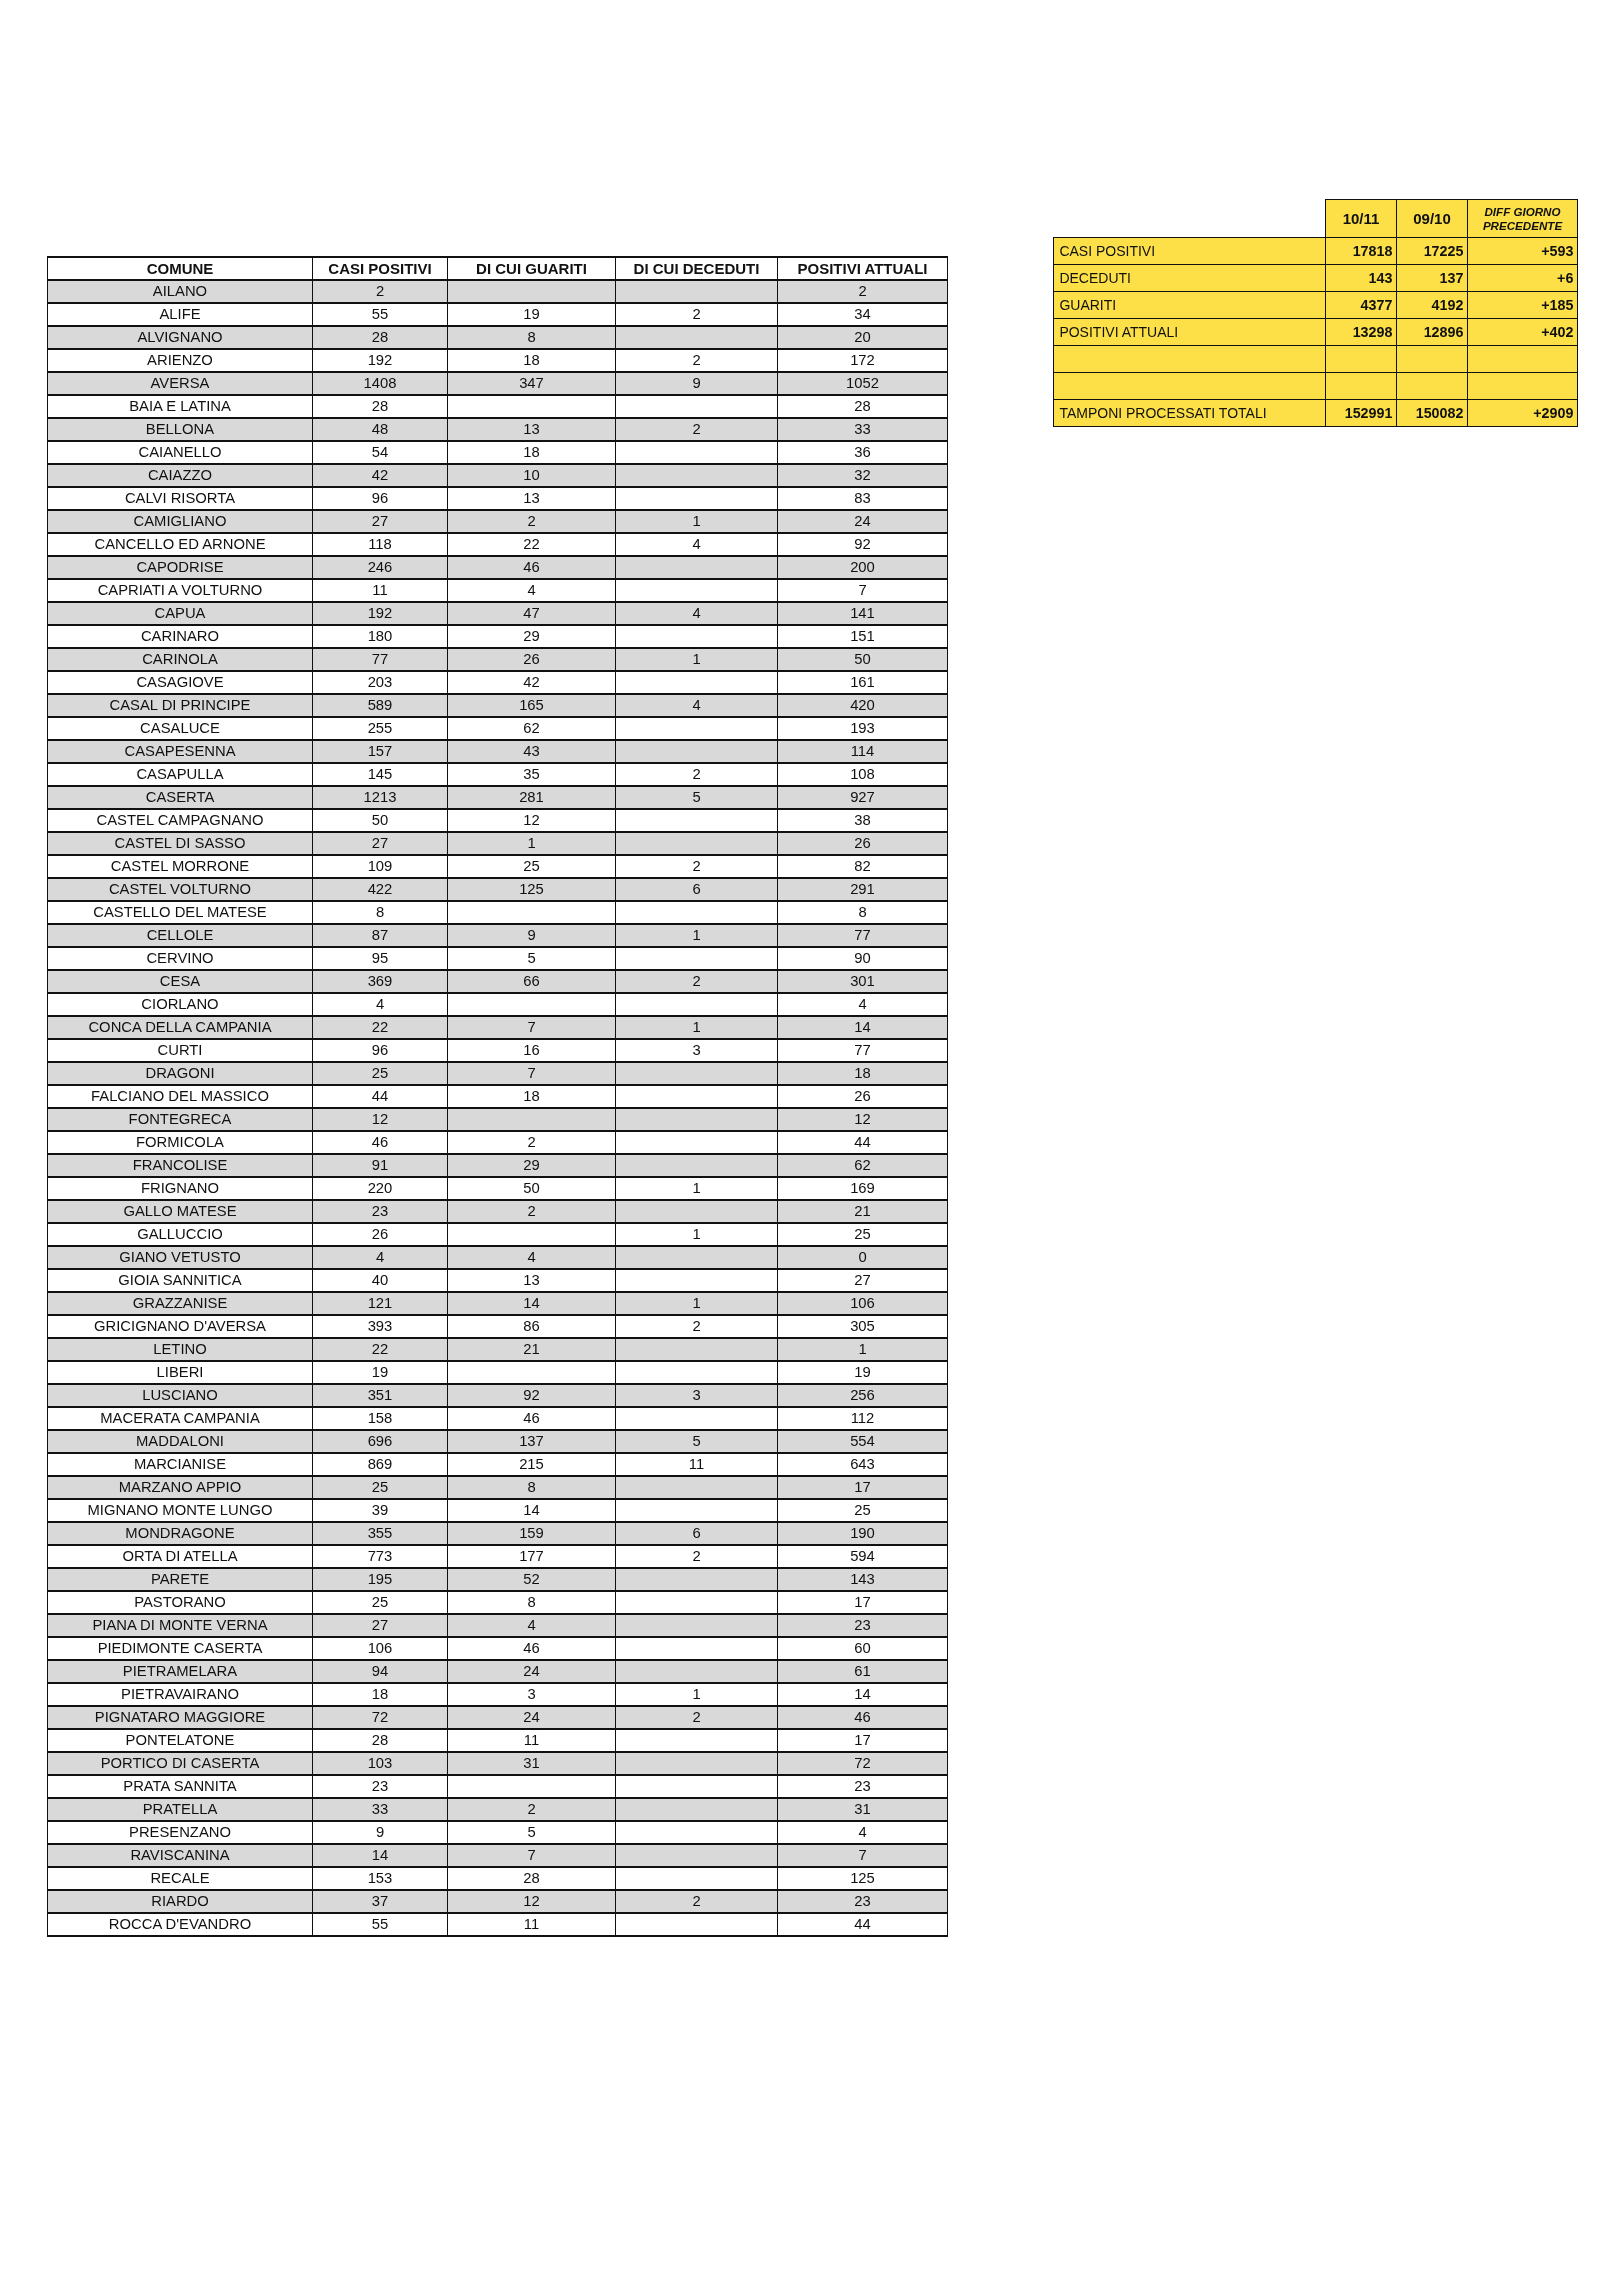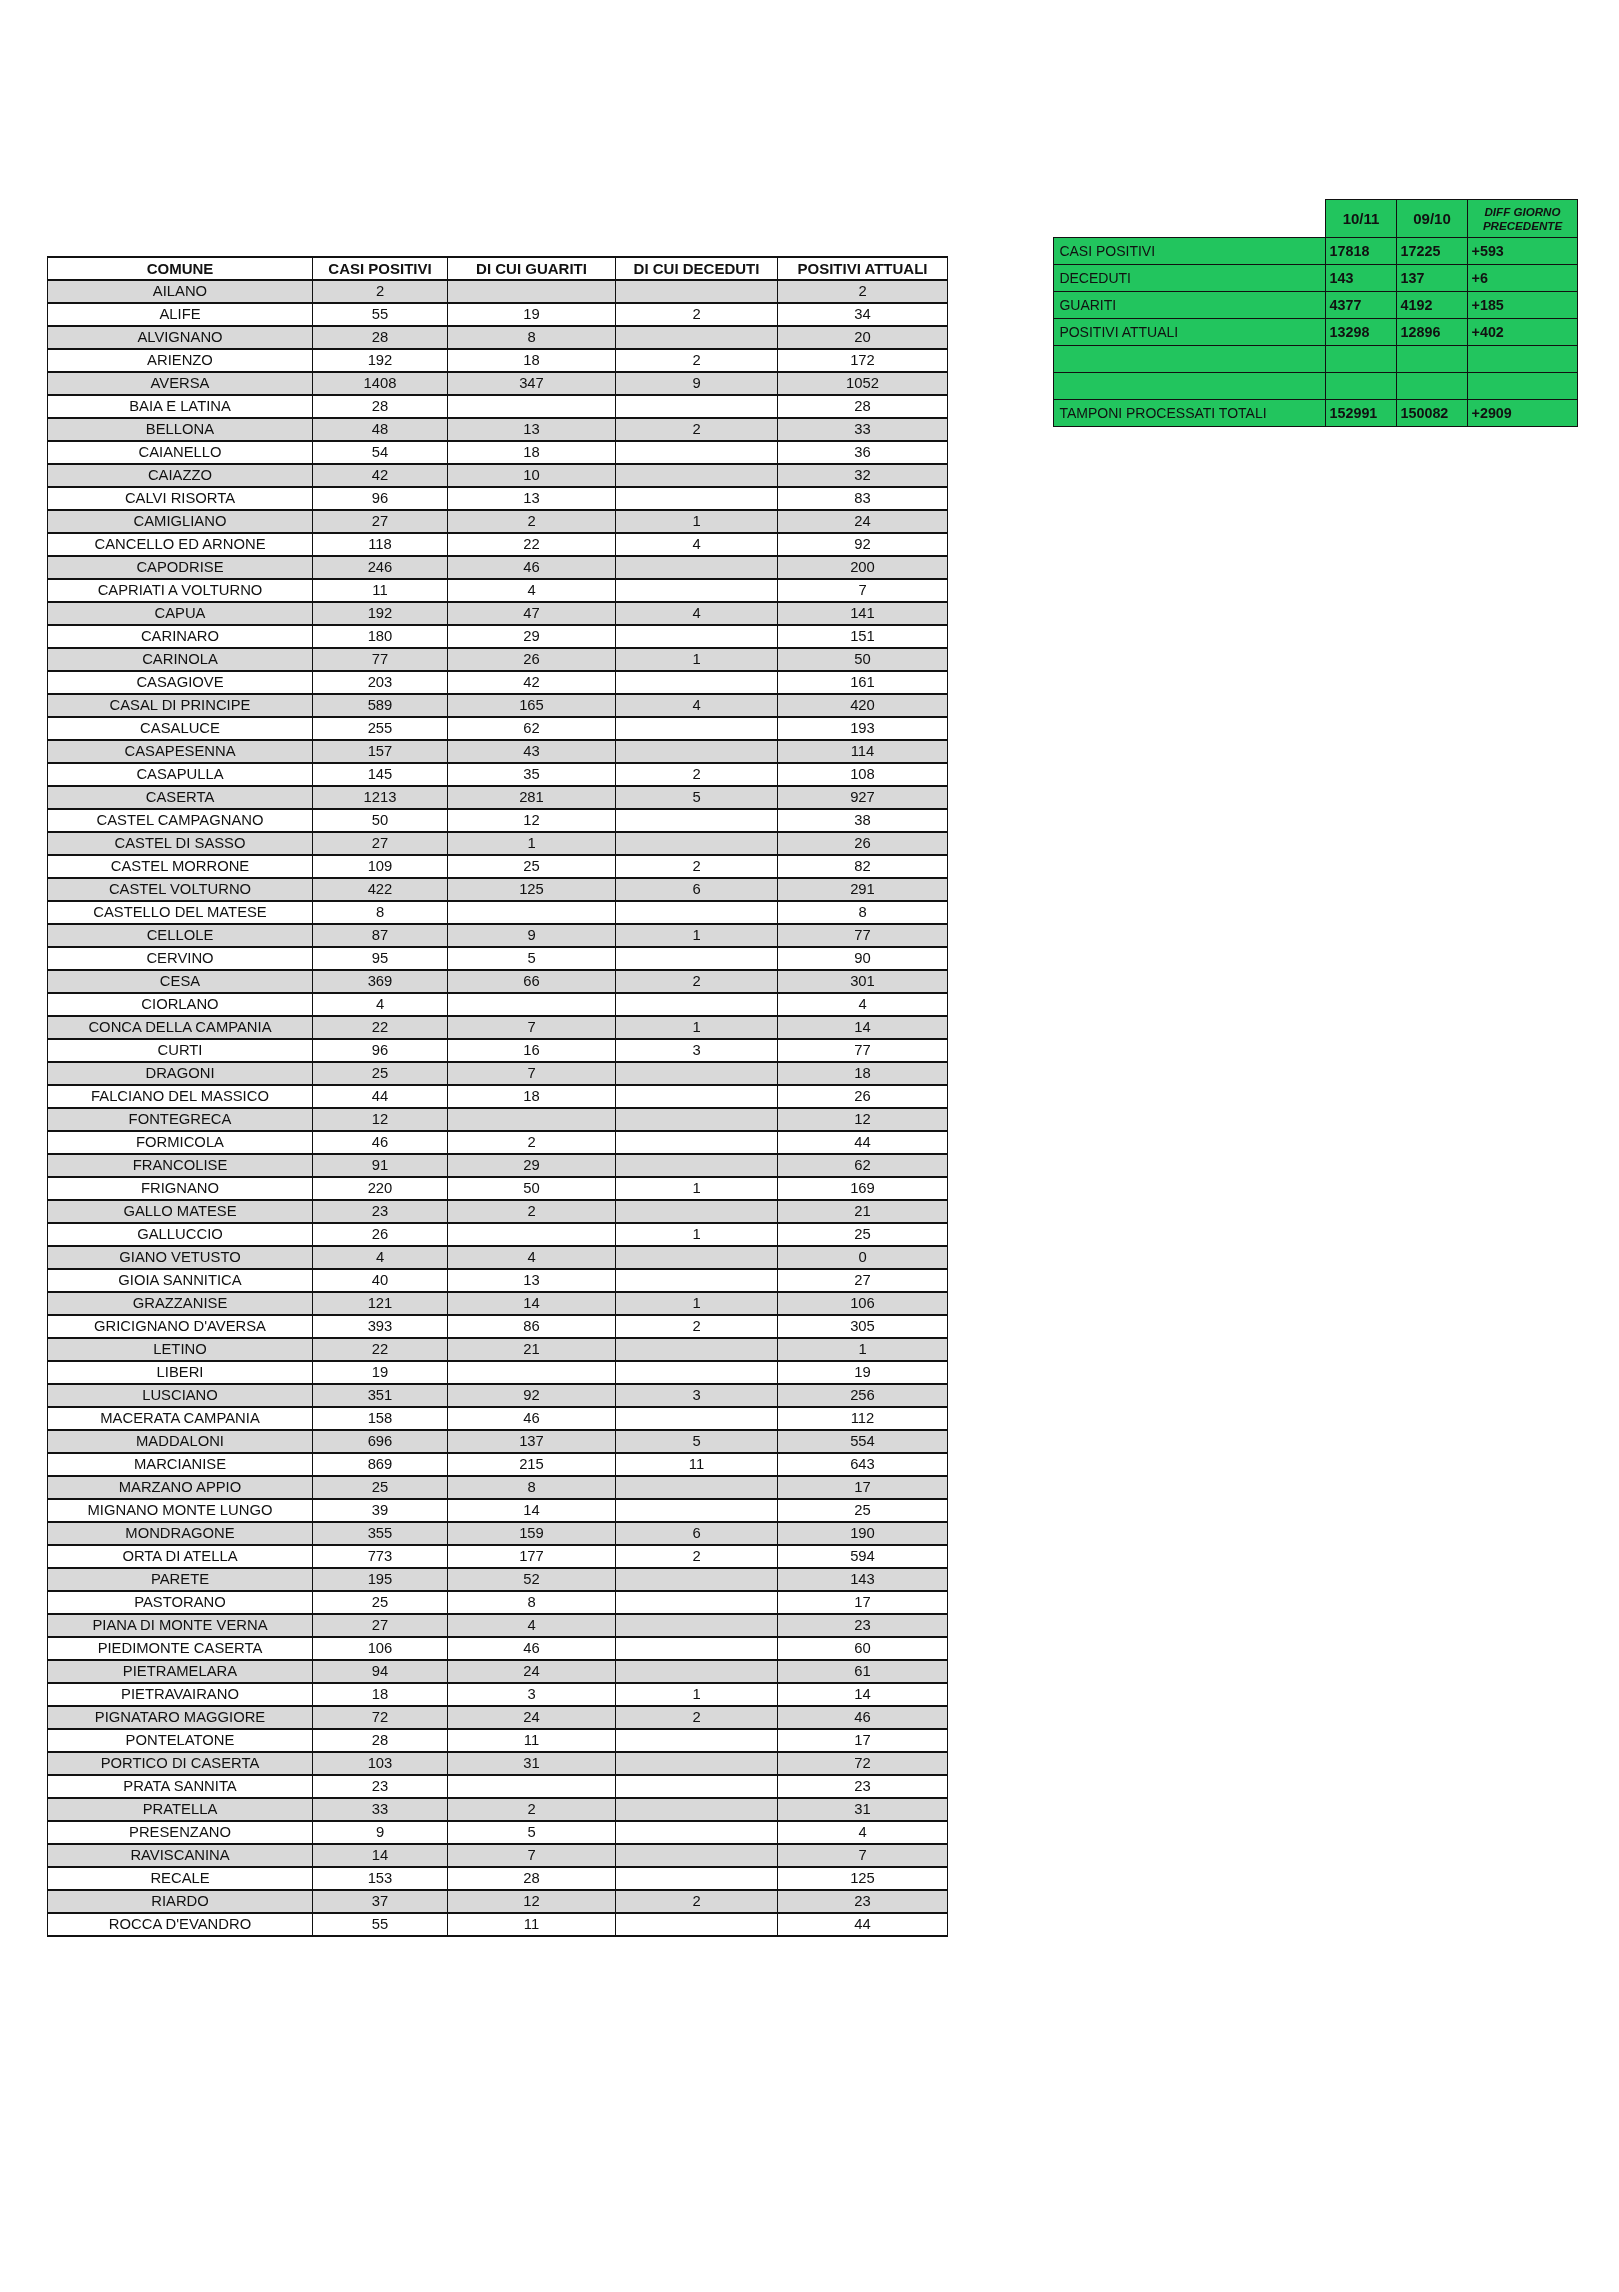--- a/index.html
+++ b/index.html
@@ -53,36 +53,36 @@
     position:absolute;
     left:1053px;
     top:199px;
     width:524px;
   }
   .summary-table th, .summary-table td {
     border:1.8px solid #111111;
     padding:0 3.6px;
     vertical-align:middle;
     line-height:1.05;
-    background:#22c55e;
+    background:#fde047;
     overflow:hidden;
   }
   .summary-table thead th { height:38px; text-align:center; font-weight:bold; font-size:15px; }
   .summary-table thead th.diff-header { font-size:11.6px; line-height:1.2; padding:0 5.4px;font-style:italic; }
   .summary-table thead th.no-border { border:none; background:transparent; }
   .summary-table tbody td { height:27px; }
   .summary-table tbody td.sum-label {
     text-align:left;
     padding-left:5.4px;
     font-size:14px;
     font-weight:normal;
     white-space:nowrap;
   }
   .summary-table tbody td.sum-value {
-    text-align:left;
+    text-align:right;
     font-weight:bold;
     font-size:14.3px;
     white-space:nowrap;
   }
 </style>
 </head>
 <body>
 
 <div class="page">
 

